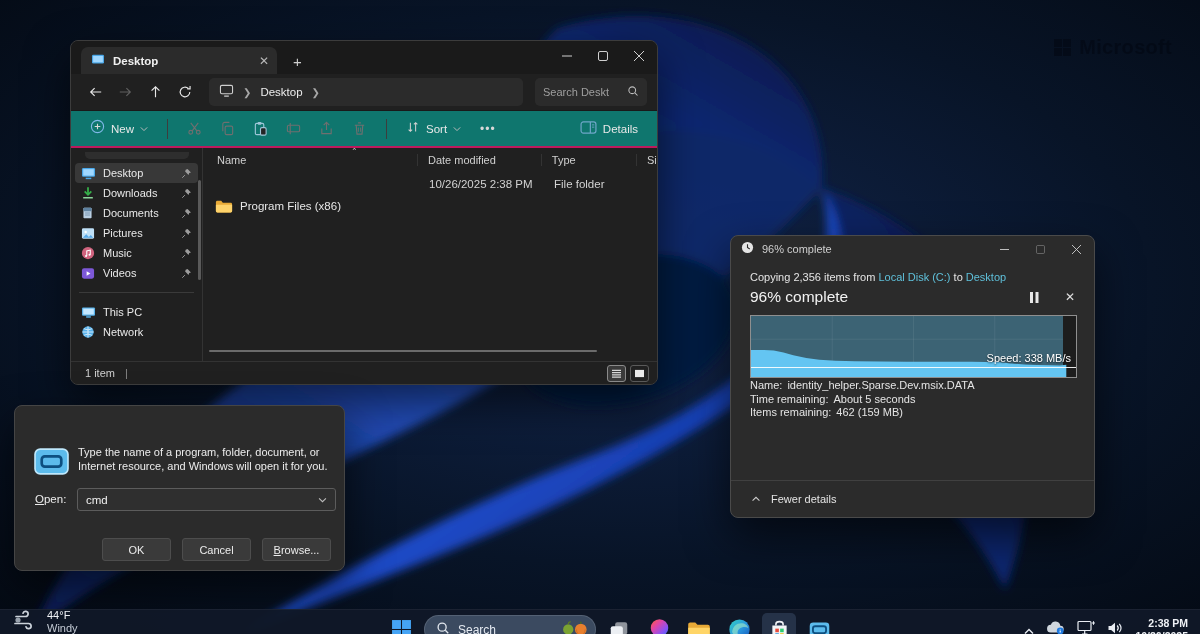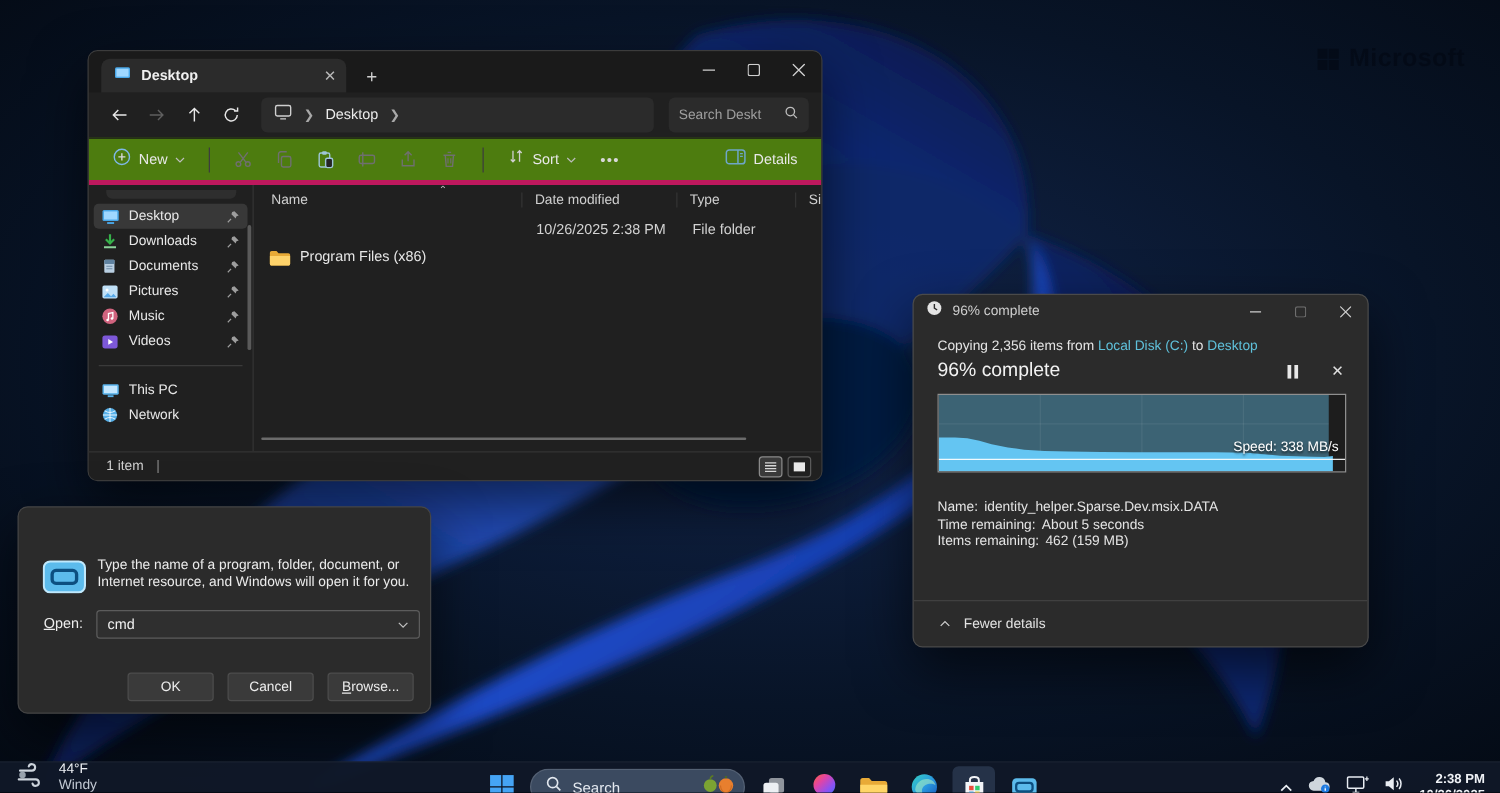--- a/index.html
+++ b/index.html
@@ -33,21 +33,21 @@
   .caption-btns { position:absolute; right:0; top:0; height:30px; display:flex; }
   .addrbar { height:36px; background:#202020; display:flex; align-items:center; padding:0 10px; gap:2px; flex:0 0 auto; }
   .navbtn { width:28px; height:28px; display:flex; align-items:center; justify-content:center; border-radius:4px; }
   .crumbbar { margin-left:8px; height:28px; flex:1; background:#2b2b2b; border-radius:5px;
     display:flex; align-items:center; padding:0 10px; gap:9px; }
   .crumb-sep { color:#a8a8a8; font-size:10px; }
   .crumb-label { font-size:11.5px; color:#ececec; }
   .searchbox { margin-left:10px; width:112px; height:28px; background:#2b2b2b; border-radius:5px;
     display:flex; align-items:center; padding:0 8px; }
   .searchbox .sq { flex:1; font-size:11px; color:#9f9f9f; white-space:nowrap; overflow:hidden; }
-  .toolbar { height:38px; background:#4d7c0f; border-top:1px solid #191919; border-bottom:4px solid #be185d;
+  .toolbar { height:38px; background:#0f766e; border-top:1px solid #191919; border-bottom:2px solid #be185d;
     display:flex; align-items:center; padding:0 12px; gap:4px; flex:0 0 auto; }
   .tbtn { display:flex; align-items:center; gap:6px; padding:0 7px; height:30px; border-radius:4px; }
   .tbtn .lab { font-size:11.5px; color:#e8e8e8; }
   .tb-sep { width:1px; height:20px; background:#3d3d3d; margin:0 8px; }
   .tb-ellipsis { color:#d8d8d8; font-size:12px; letter-spacing:1px; padding:0 8px; }
   .tb-spacer { flex:1; }
   .exp-body { flex:1; display:flex; min-height:0; }
   .sidebar { width:132px; border-right:1px solid #333; position:relative; padding-top:4px; }
   .side-sliver { height:7px; width:104px; margin:0 auto 4px; background:#2e2e2e; border-radius:0 0 5px 5px; }
   .side-item { display:flex; align-items:center; gap:7px; height:20px; margin:0 4px; padding:0 6px; border-radius:4px; }
@@ -87,21 +87,21 @@
   .cbody { padding:0 19px; }
   .copyline { margin-top:9px; font-size:11px; color:#e4e4e4; white-space:nowrap; }
   .copyline .link { color:#5fc0da; }
   .headrow { margin-top:5px; display:flex; align-items:center; }
   .headrow .big { font-size:15.5px; color:#f2f2f2; flex:1; }
   .headrow .pbtn { margin-right:26px; display:flex; }
   .headrow .xbtn { color:#e0e0e0; font-size:12px; }
   .chartbox { position:relative; margin-top:9px; width:327px; height:63px; border:1px solid #8f8f8f; background:#1e1e1e; }
   .chartbox svg { display:block; }
   .speed-label { position:absolute; right:5px; bottom:13px; font-size:11px; color:#ffffff; text-shadow:0 1px 2px rgba(0,0,0,.7); }
-  .cdetails { margin-top:22px; font-size:11px; color:#e4e4e4; line-height:13.5px; }
+  .cdetails { margin-top:1px; font-size:11px; color:#e4e4e4; line-height:13.5px; }
   .cdetails .dl { white-space:nowrap; }
   .cdetails .dlab { margin-right:5px; }
   .cfooter { position:absolute; left:0; right:0; bottom:0; height:37px; border-top:1px solid #404040;
     display:flex; align-items:center; padding-left:20px; gap:10px; }
   .cfooter .flab { font-size:11px; color:#e4e4e4; }
 
   
   .rundlg { left:14px; top:405px; width:331px; height:166px; background:#2b2b2b; border-color:#454545; }
   .rundlg .titlebar { height:27px; display:flex; align-items:center; padding-left:12px; gap:9px; }
   .rundlg .dlg-title { font-size:11.5px; color:#ececec; flex:1; }

